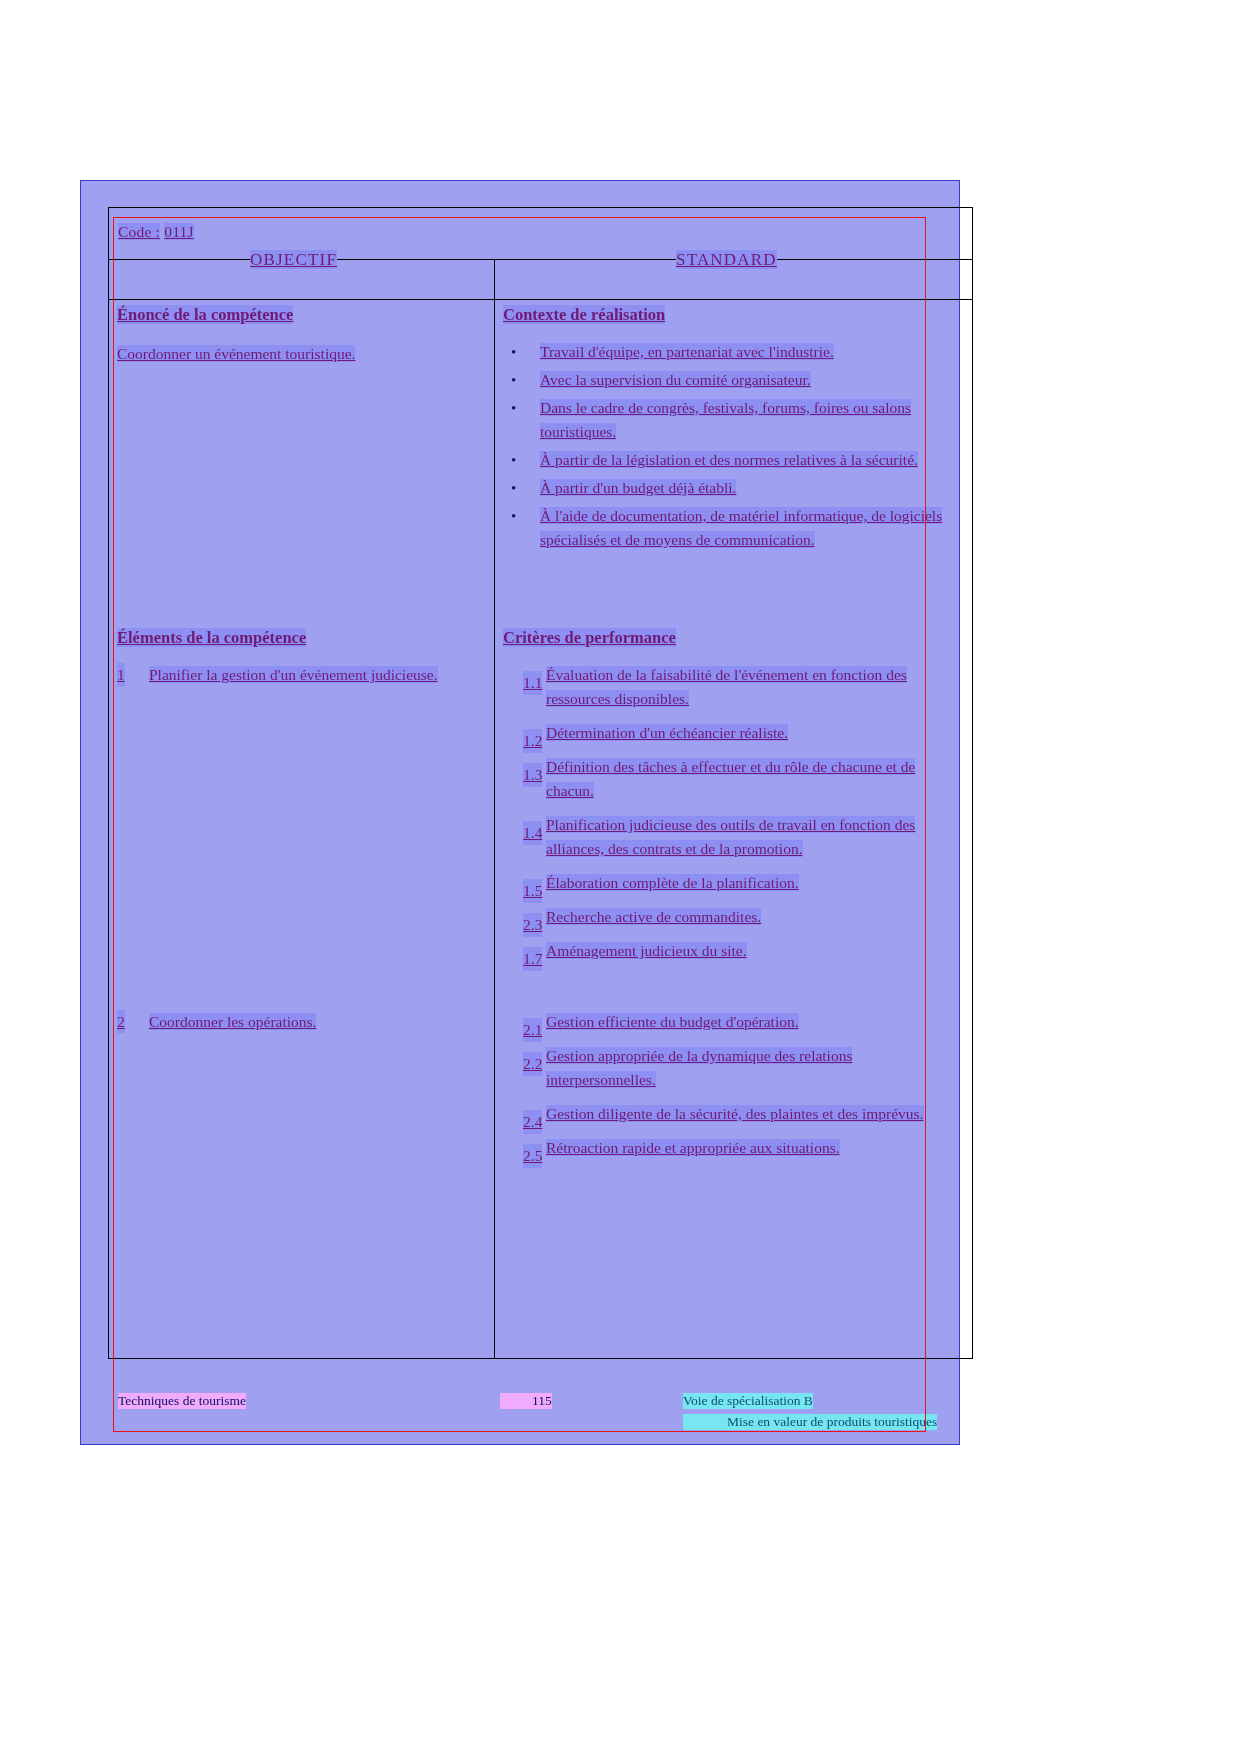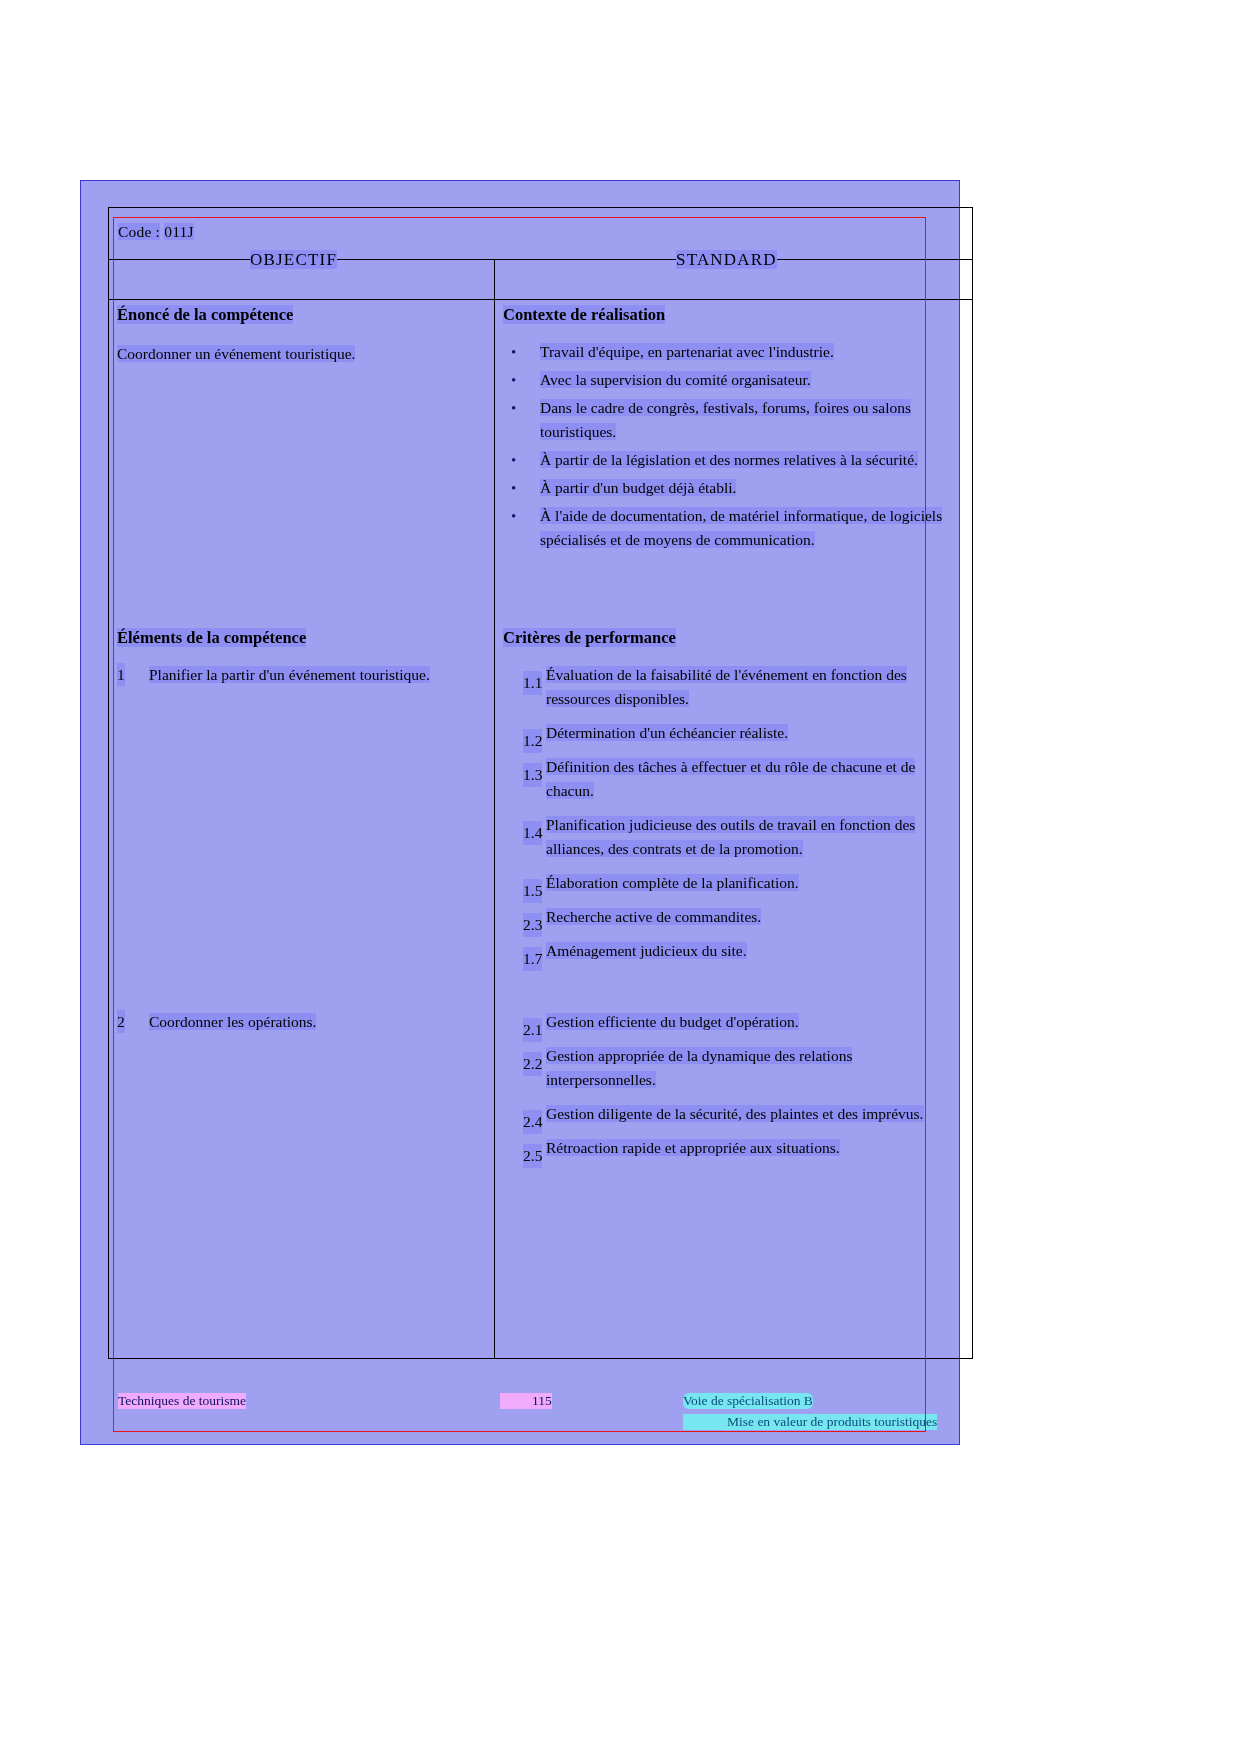--- a/index.html
+++ b/index.html
@@ -54,21 +54,22 @@
   .code-line {
     position: absolute;
     left: 118px;
     top: 223px;
     font-size: 15.5px;
     color: #1a1a7a;
     letter-spacing: 0.2px;
   }
   .hl {
     background: #8e8ff2;
-    color: #000000;
+    color: #701a75;
+    text-decoration: underline;
   }
 
   
   .rule {
     position: absolute;
     background: #000000;
     height: 1px;
   }
   .rule-top { left: 108px; top: 259px; width: 865px; }
   .rule-bot { left: 108px; top: 299px; width: 865px; }
@@ -165,21 +166,21 @@
   .footer {
     position: absolute;
     left: 118px;
     top: 1393px;
     width: 830px;
     font-size: 13.5px;
     color: #16166e;
   }
   .footer .f-left { position: absolute; left: 0; top: 0; }
   .footer .f-page { position: absolute; left: 382px; top: 0; padding-left: 32px; }
-  .footer .f-right1 { position: absolute; left: 565px; top: 0; border-radius: 6px; }
+  .footer .f-right1 { position: absolute; left: 565px; top: 0; }
   .footer .f-right2 { position: absolute; left: 565px; top: 21px; padding-left: 44px; }
   .hl-cyan { background: #77e6f0; color: #0d4f7a; }
   .hl-blue { background: #f0abfc; color: #101060; }
 </style>
 </head>
 <body>
 
 <div class="page-selection"></div>
 
 <div class="doc-frame"></div>
@@ -239,21 +240,21 @@
     <span class="hl">À partir d'un budget déjà établi.</span>
   </div>
   <div class="bullet">
     <span class="dot">•</span>
     <span class="hl">À l'aide de documentation, de matériel informatique, de logiciels spécialisés et de moyens de communication.</span>
   </div>
 </div>
 
 <div class="el-row el-1">
   <span class="num hl">1</span>
-  <span class="txt"><span class="hl">Planifier la partir d'un événement touristique.</span></span>
+  <span class="txt"><span class="hl">Planifier la gestion d'un événement judicieuse.</span></span>
 </div>
 
 <div class="el-row el-2">
   <span class="num hl">2</span>
   <span class="txt"><span class="hl">Coordonner les opérations.</span></span>
 </div>
 
 <div class="crit-group crit-1">
   <div class="crit">
     <span class="cnum hl">1.1</span>

